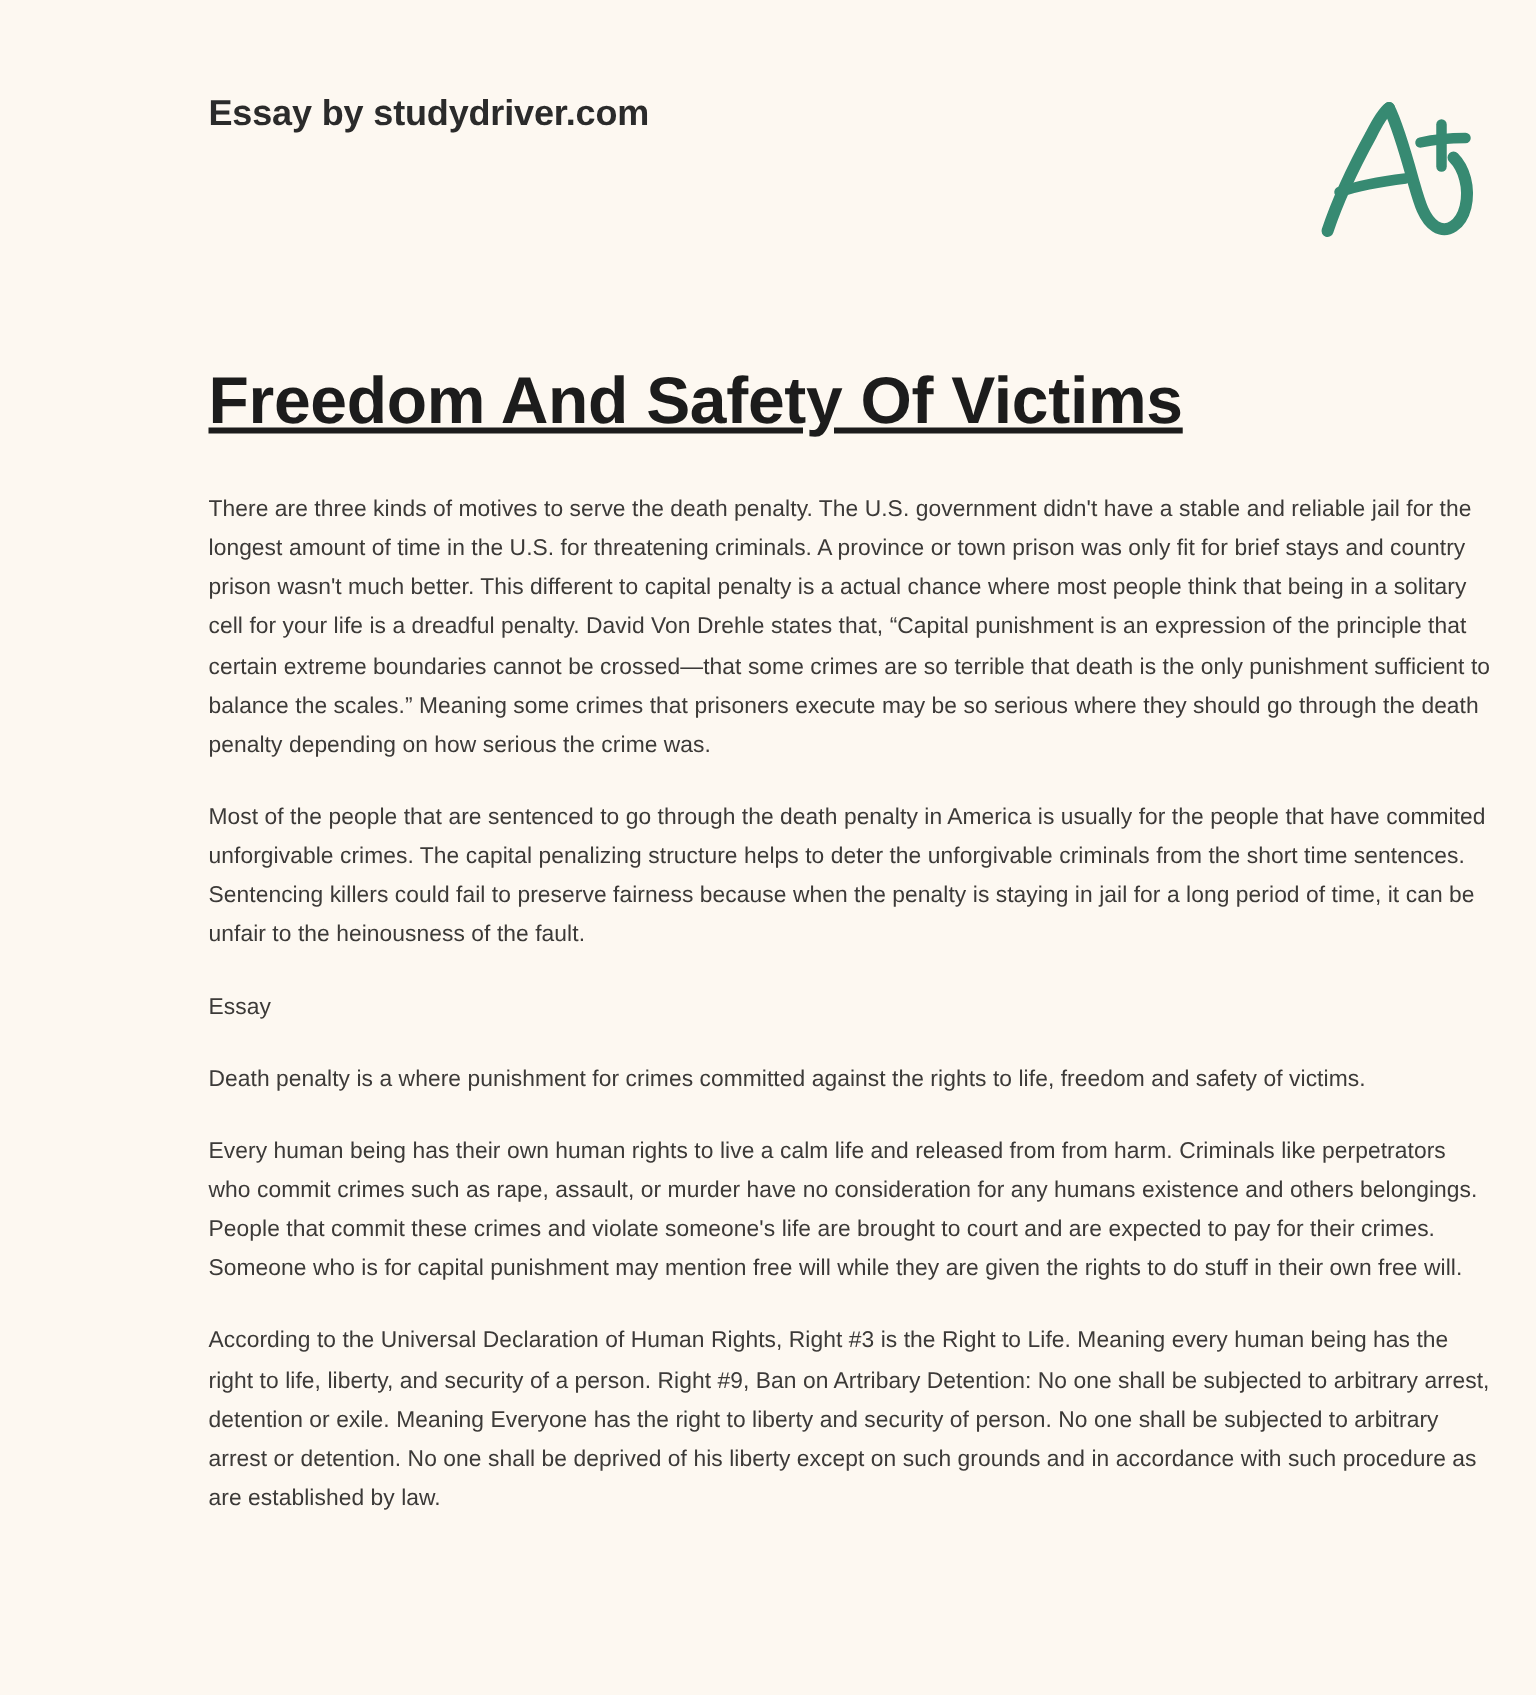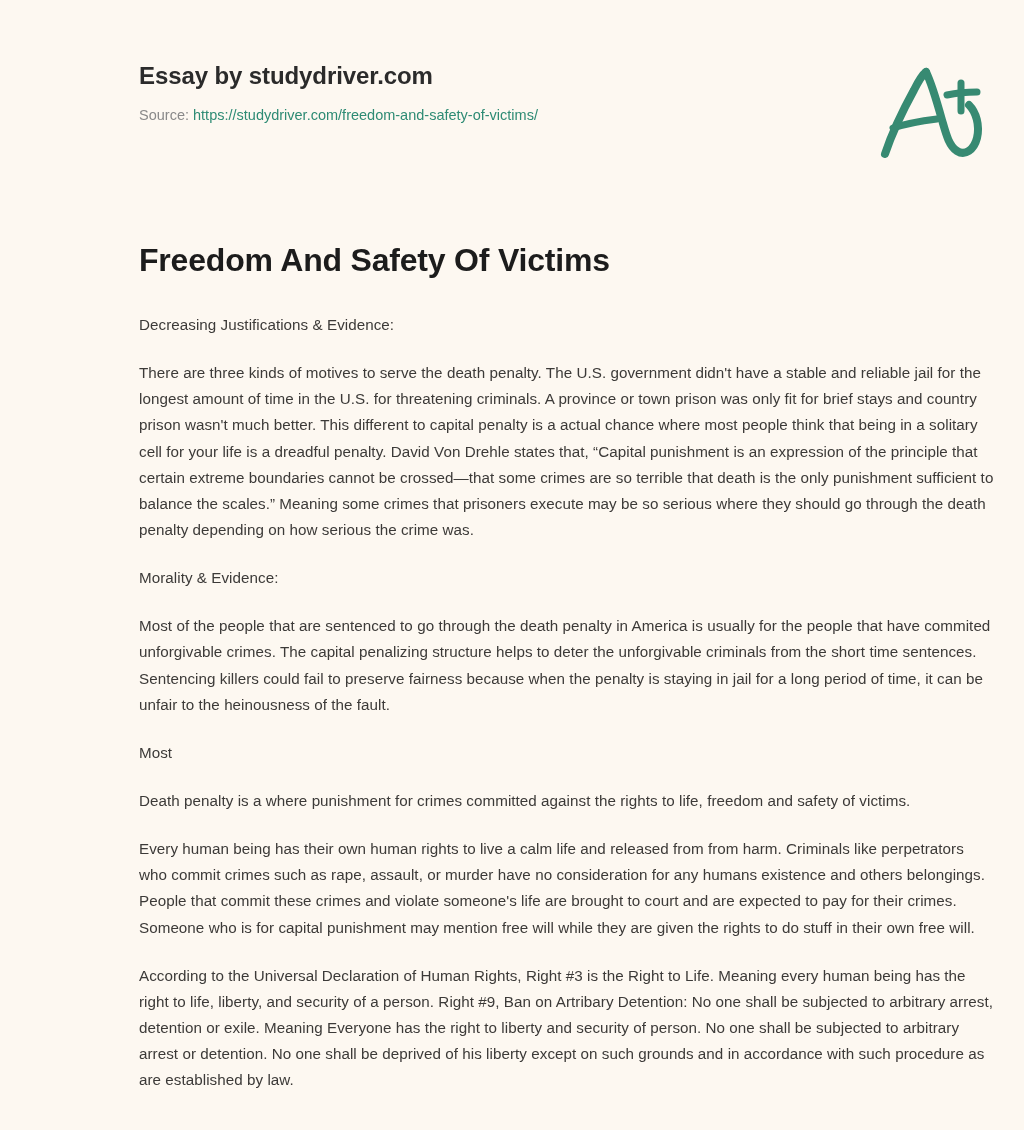--- a/index.html
+++ b/index.html
@@ -82,26 +82,27 @@
 
   
   .article {
     position: absolute;
     top: 240px;
     left: 94px;
     width: 856px;
   }
 
   .article-title {
-    font-size: 32px;
+    font-size: 44px;
     font-weight: bold;
     color: #1c1c1c;
     letter-spacing: -0.2px;
     line-height: 1.25;
     margin: 0 0 32px 0;
+    text-decoration: underline;
   }
 
   .article-body p {
     font-size: 15.2px;
     line-height: 1.72;
     color: #3c3a38;
     margin: 0 0 22px 0;
     letter-spacing: 0.05px;
   }
 
@@ -112,24 +113,20 @@
 </head>
 <body>
 
 <div class="page">
 
   <div class="header">
 
     <div class="header-left">
       <div class="byline">Essay by studydriver.com</div>
 
-      <div class="source-line">
-        <span class="source-label">Source:</span>
-        <a class="source-url" href="#">https://studydriver.com/freedom-and-safety-of-victims/</a>
-      </div>
     </div>
 
     <div class="logo">
       <svg viewBox="0 0 118 100" xmlns="http://www.w3.org/2000/svg">
         <g fill="none" stroke="#378a72" stroke-linecap="round" stroke-linejoin="round">
 
           <path d="M12 92 C 18 74, 30 48, 41 28 C 45 20, 49 13, 53 10" stroke-width="8"></path>
 
           <path d="M53 10 C 58 20, 64 40, 69 58 C 73 72, 76 84, 84 89
                    C 92 94, 101 88, 104 76 C 107 63, 103 50, 96 43" stroke-width="8"></path>
@@ -143,25 +140,23 @@
       </svg>
     </div>
 
   </div>
 
   <div class="article">
 
     <h1 class="article-title">Freedom And Safety Of Victims</h1>
 
     <div class="article-body">
-      <p>Decreasing Justifications &amp; Evidence:</p>
       <p>There are three kinds of motives to serve the death penalty. The U.S. government didn't have a stable and reliable jail for the longest amount of time in the U.S. for threatening criminals. A province or town prison was only fit for brief stays and country prison wasn't much better. This different to capital penalty is a actual chance where most people think that being in a solitary cell for your life is a dreadful penalty. David Von Drehle states that, “Capital punishment is an expression of the principle that certain extreme boundaries cannot be crossed—that some crimes are so terrible that death is the only punishment sufficient to balance the scales.” Meaning some crimes that prisoners execute may be so serious where they should go through the death penalty depending on how serious the crime was.</p>
-      <p>Morality &amp; Evidence:</p>
       <p>Most of the people that are sentenced to go through the death penalty in America is usually for the people that have commited unforgivable crimes. The capital penalizing structure helps to deter the unforgivable criminals from the short time sentences. Sentencing killers could fail to preserve fairness because when the penalty is staying in jail for a long period of time, it can be unfair to the heinousness of the fault.</p>
-      <p>Most</p>
+      <p>Essay</p>
       <p>Death penalty is a where punishment for crimes committed against the rights to life, freedom and safety of victims.</p>
       <p>Every human being has their own human rights to live a calm life and released from from harm. Criminals like perpetrators who commit crimes such as rape, assault, or murder have no consideration for any humans existence and others belongings. People that commit these crimes and violate someone's life are brought to court and are expected to pay for their crimes. Someone who is for capital punishment may mention free will while they are given the rights to do stuff in their own free will.</p>
       <p>According to the Universal Declaration of Human Rights, Right #3 is the Right to Life. Meaning every human being has the right to life, liberty, and security of a person. Right #9, Ban on Artribary Detention: No one shall be subjected to arbitrary arrest, detention or exile. Meaning Everyone has the right to liberty and security of person. No one shall be subjected to arbitrary arrest or detention. No one shall be deprived of his liberty except on such grounds and in accordance with such procedure as are established by law.</p>
     </div>
 
   </div>
 
 </div>
 
 </body></html>

